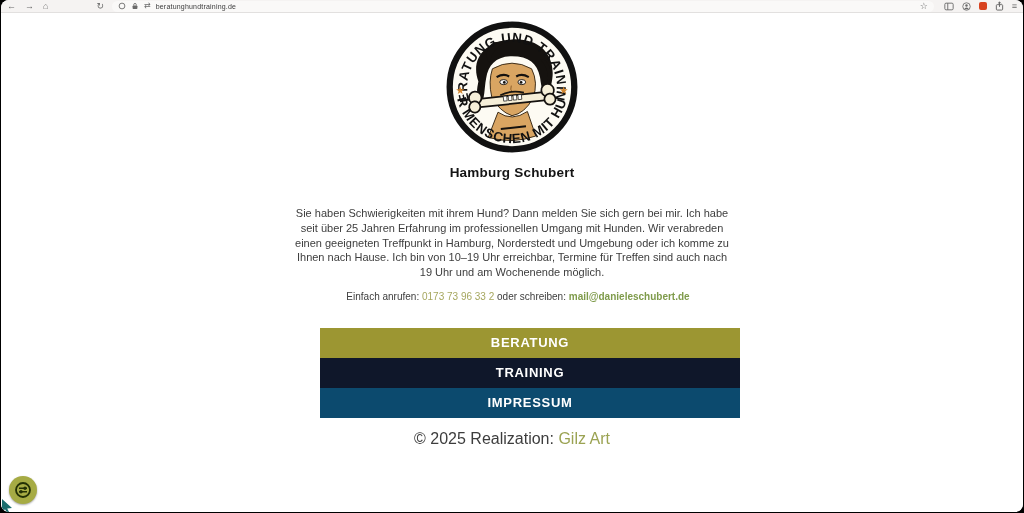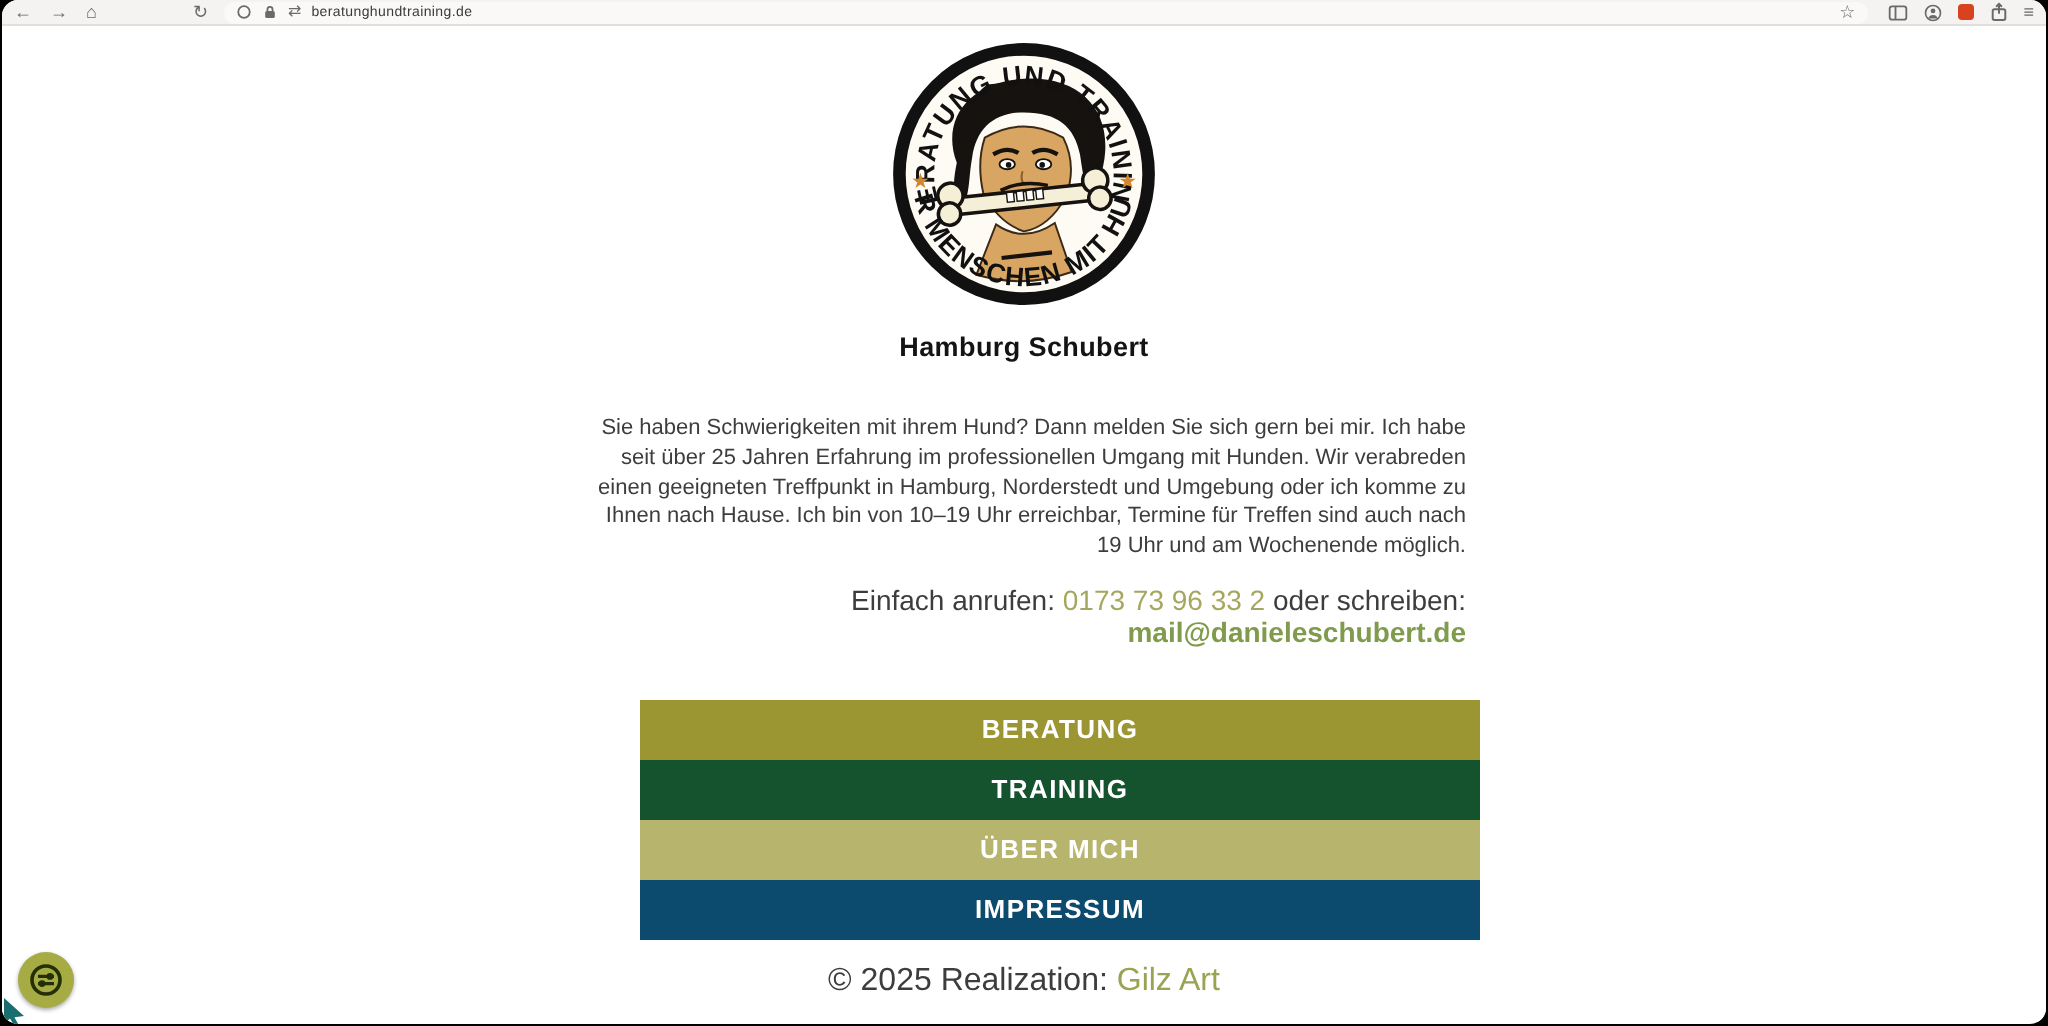--- a/index.html
+++ b/index.html
@@ -22,23 +22,23 @@
   .addr-left { display:flex; align-items:center; gap:5px; flex:1; }
   .right-icons { display:flex; align-items:center; gap:8px; }
   .ext-badge { width:8px; height:8px; border-radius:2px; }
 
   
   .content { height:498px; background:#fff; position:relative; text-align:center; }
   .logo-wrap { padding-top:4px; }
   .logo-svg { width:140px; height:140px; }
   .site-name { margin-top:4px; font-size:13.5px; font-weight:700; color:#141414;
                letter-spacing:.2px; }
-  .intro-block { width:442px; margin:26px auto 0; text-align:right; }
+  .intro-block { width:442px; margin:26px auto 0; text-align:center; }
   .intro-text { font-size:11px; line-height:14.8px; color:#3d3d3d; }
-  .contact-line { margin-top:11px; font-size:14px; color:#3d3d3d;margin-left:12px; }
+  .contact-line { margin-top:11px; font-size:10px; color:#3d3d3d;margin-left:12px; }
   .phone-link { text-decoration:none; cursor:pointer; }
   .email-link { text-decoration:none; font-weight:700; cursor:pointer; }
 
   .menu-stack { width:456px; margin:26px auto 0;padding-left:36px; }
   .menu-item { height:30px; display:flex; align-items:center; justify-content:center;
                color:#fff; font-size:13px; font-weight:700; letter-spacing:.7px;
                cursor:pointer; }
   .footer-line { margin-top:12px; font-size:16px; color:#3d3d3d; }
   .footer-link { text-decoration:none; cursor:pointer; }
 
@@ -160,22 +160,21 @@
 
     <div class="intro-block">
       <p class="intro-text">Sie haben Schwierigkeiten mit ihrem Hund? Dann melden Sie sich gern bei mir. Ich habe seit über 25 Jahren Erfahrung im professionellen Umgang mit Hunden. Wir verabreden einen geeigneten Treffpunkt in Hamburg, Norderstedt und Umgebung oder ich komme zu Ihnen nach Hause. Ich bin von 10–19 Uhr erreichbar, Termine für Treffen sind auch nach 19 Uhr und am Wochenende möglich.</p>
       <p class="contact-line">
         <span>Einfach anrufen: </span><a class="phone-link" style="color: rgb(166, 167, 95);">0173 73 96 33 2</a><span> oder schreiben: </span><a class="email-link" style="color: rgb(127, 155, 75);">mail@danieleschubert.de</a>
       </p>
     </div>
 
     <nav class="menu-stack">
       <div class="menu-item" style="background-color: rgb(156, 150, 50);">BERATUNG</div>
-      <div class="menu-item" style="background-color: #14532d;">TRAINING</div>
-      <div class="menu-item" style="background-color: rgb(183, 180, 109);">ÜBER MICH</div>
+      <div class="menu-item" style="background-color: #0f172a;">TRAINING</div>
       <div class="menu-item" style="background-color: #0c4a6e;">IMPRESSUM</div>
     </nav>
 
     <div class="footer-line">
       <span>© 2025 Realization: </span><a class="footer-link" style="color: rgb(155, 163, 83);">Gilz Art</a>
     </div>
 
     <button class="cookie-btn" style="background-color: rgb(166, 171, 68);">
       <svg width="18" height="18" viewBox="0 0 18 18">
         <circle cx="9" cy="9" r="7" fill="none" stroke="#233005" stroke-width="1.8"></circle>

